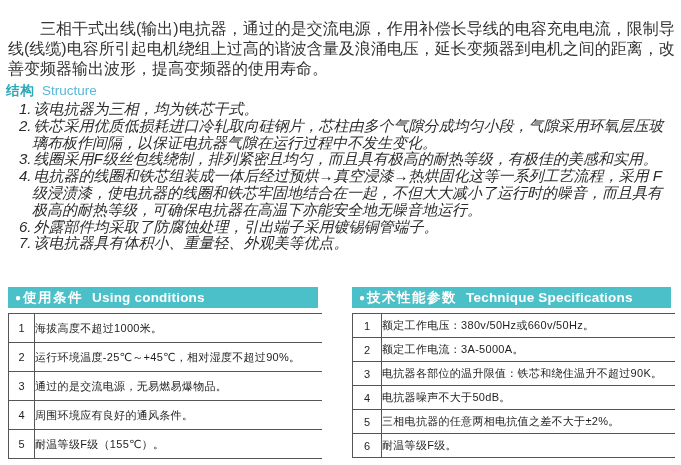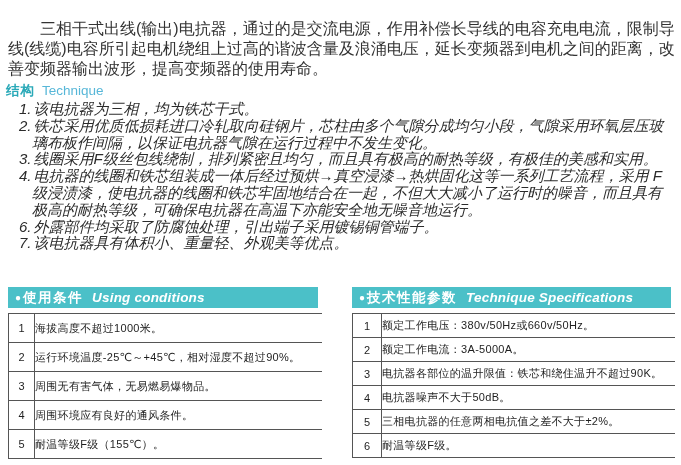--- a/index.html
+++ b/index.html
@@ -30,42 +30,42 @@
   .col-right{left:352px;width:323px;}
   .bar{
     height:21px;background:#4bc0c8;color:#ffffff;
     display:flex;align-items:center;padding-left:7px;box-sizing:border-box;
     font-size:13.5px;font-weight:bold;
   }
   .col-left .bar{width:310px;}
   .col-right .bar{width:319px;}
   .bar .bullet{font-size:10px;margin-right:2px;line-height:1;}
   .bar .bar-zh{letter-spacing:1.5px;}
-  .bar .bar-en{margin-left:9px;letter-spacing:0.2px;font-style:italic;}
+  .bar .bar-en{margin-left:9px;letter-spacing:0.2px;}
 
   table.spec{
     border-collapse:collapse;margin-top:5px;width:100%;
     border-top:1px solid #555;border-left:1px solid #555;
   }
   table.spec tr{border-bottom:1px solid #555;}
   table.spec td{font-size:11px;color:#1e1e1e;padding:0;}
   td.num{text-align:center;border-right:1px solid #555;}
   .col-left td.num{width:25px;}
   .col-right td.num{width:28px;}
   td.txt{padding-left:10px;letter-spacing:0.3px;}
   .col-left table.spec td{height:28px;}
   .col-right table.spec td{height:23px;}
 </style>
 </head>
 <body>
 
 <p class="intro">三相干式出线(输出)电抗器，通过的是交流电源，作用补偿长导线的电容充电电流，限制导线(线缆)电容所引起电机绕组上过高的谐波含量及浪涌电压，延长变频器到电机之间的距离，改善变频器输出波形，提高变频器的使用寿命。</p>
 
 <div class="sec-title">
-  <span class="zh">结构</span><span class="en">Technique</span>
+  <span class="zh">结构</span><span class="en">Structure</span>
 </div>
 
 <div class="slist">
   <div class="sitem"><span class="num">1.</span><span>该电抗器为三相，均为铁芯干式。</span></div>
   <div class="sitem"><span class="num">2.</span><span>铁芯采用优质低损耗进口冷轧取向硅钢片，芯柱由多个气隙分成均匀小段，气隙采用环氧层压玻璃布板作间隔，以保证电抗器气隙在运行过程中不发生变化。</span></div>
   <div class="sitem"><span class="num">3.</span><span>线圈采用F级丝包线绕制，排列紧密且均匀，而且具有极高的耐热等级，有极佳的美感和实用。</span></div>
   <div class="sitem"><span class="num">4.</span><span>电抗器的线圈和铁芯组装成一体后经过预烘→真空浸漆→热烘固化这等一系列工艺流程，采用 F 级浸渍漆，使电抗器的线圈和铁芯牢固地结合在一起，不但大大减小了运行时的噪音，而且具有极高的耐热等级，可确保电抗器在高温下亦能安全地无噪音地运行。</span></div>
   <div class="sitem"><span class="num">6.</span><span>外露部件均采取了防腐蚀处理，引出端子采用镀锡铜管端子。</span></div>
   <div class="sitem"><span class="num">7.</span><span>该电抗器具有体积小、重量轻、外观美等优点。</span></div>
 </div>
@@ -81,21 +81,21 @@
         <tr>
           <td class="num">1</td>
           <td class="txt">海拔高度不超过1000米。</td>
         </tr>
     <tr>
           <td class="num">2</td>
           <td class="txt">运行环境温度-25℃～+45℃，相对湿度不超过90%。</td>
         </tr>
     <tr>
           <td class="num">3</td>
-          <td class="txt">周围无有害气体，无易燃易爆物品。</td>
+          <td class="txt">通过的是交流电源，无易燃易爆物品。</td>
         </tr>
     <tr>
           <td class="num">4</td>
           <td class="txt">周围环境应有良好的通风条件。</td>
         </tr>
     <tr>
           <td class="num">5</td>
           <td class="txt">耐温等级F级（155℃）。</td>
         </tr>
   </tbody>

